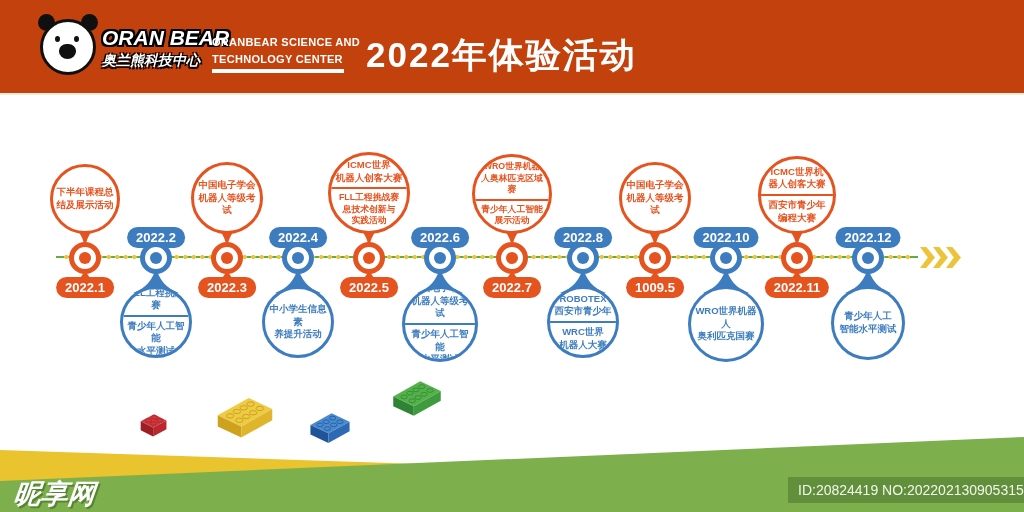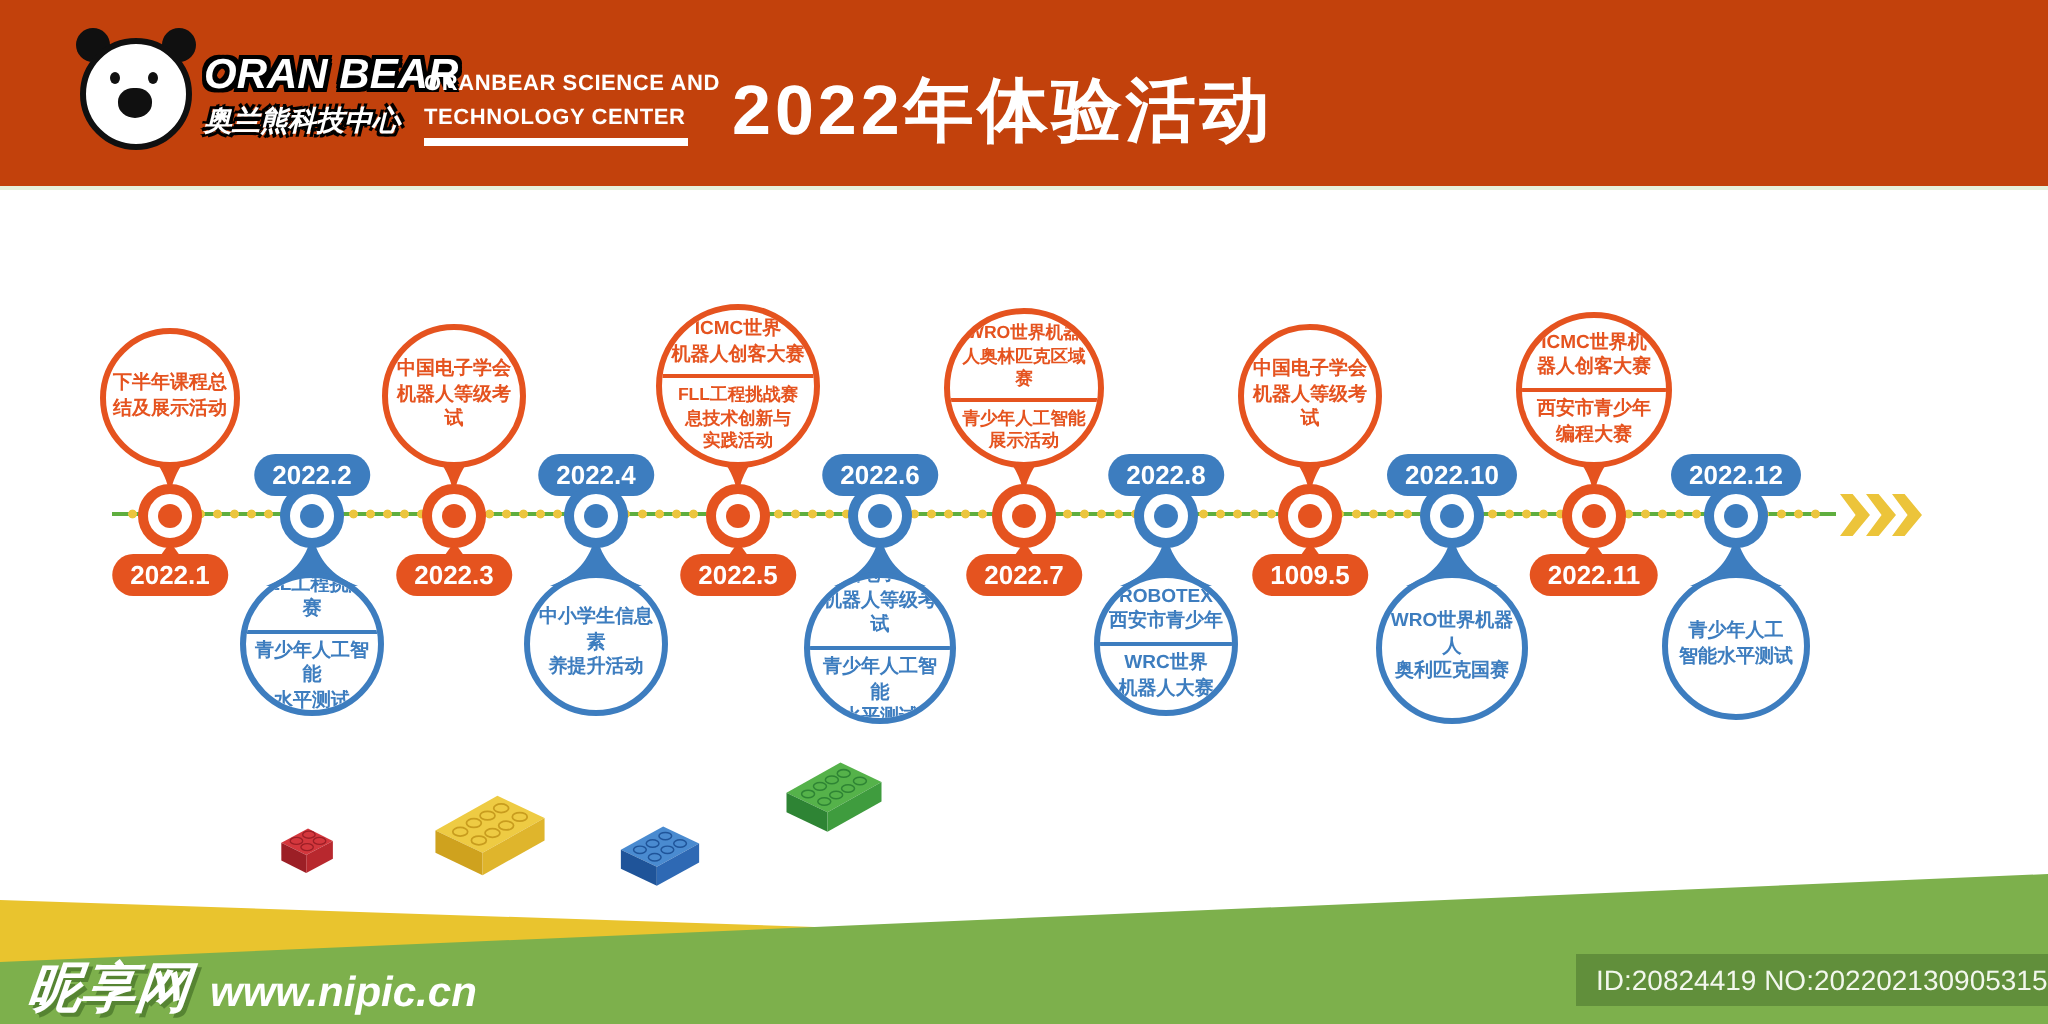--- a/index.html
+++ b/index.html
@@ -337,17 +337,16 @@
     <ellipse cx="41" cy="42" rx="6" ry="3.5" fill="#55b24a" stroke="#2e8434" stroke-width="1.4"></ellipse>
     <ellipse cx="52" cy="36" rx="6" ry="3.5" fill="#55b24a" stroke="#2e8434" stroke-width="1.4"></ellipse>
     <ellipse cx="63" cy="30" rx="6" ry="3.5" fill="#55b24a" stroke="#2e8434" stroke-width="1.4"></ellipse>
     <ellipse cx="74" cy="23" rx="6" ry="3.5" fill="#55b24a" stroke="#2e8434" stroke-width="1.4"></ellipse>
   </svg>
 
   <div class="band-y"></div>
   <div class="band-g"></div>
   <div class="wm">
     <span class="cn">昵享网</span>
-    <span class="url">www.nipic.cn</span>
   </div>
   <div class="idbox">ID:20824419 NO:20220213090531571100</div>
 
 </div>
 
 </body></html>

